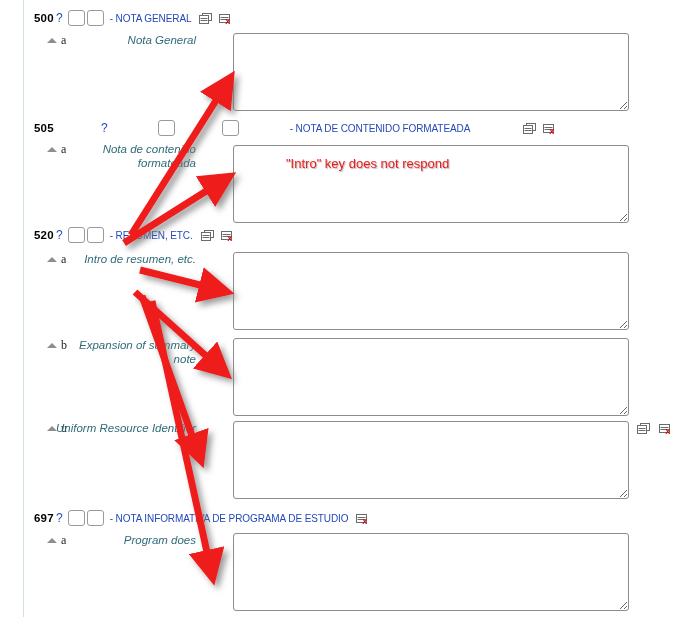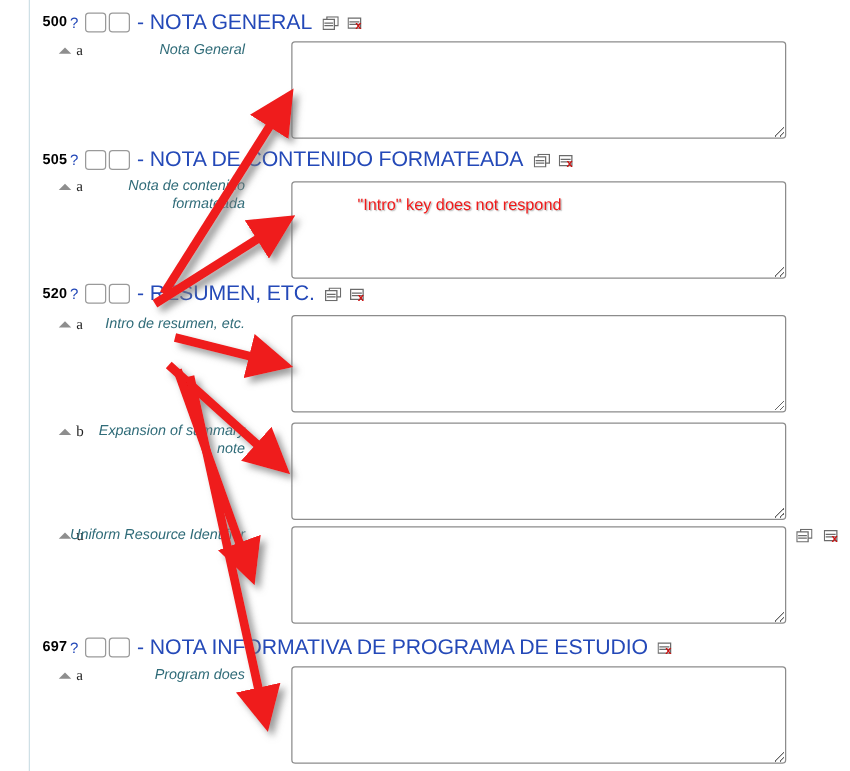--- a/index.html
+++ b/index.html
@@ -54,21 +54,21 @@
     border: 1px solid #9a9a9a;
     border-radius: 3px;
     background: #fff;
     margin-right: 2px;
     font-size: 11px;
     padding: 0 1px;
     font-family: "Liberation Sans", sans-serif;
   }
   .tag-title {
     color: #2449b8;
-    font-size: 17px;
+    font-size: 10px;
     margin-left: 4px;
     letter-spacing: -.1px;
     cursor: pointer;
   }
 
   
   .icon-group { display: inline-flex; align-items: center; gap: 7px; margin-left: 8px; }
   .icn { display: inline-block; line-height: 0; cursor: pointer; }
 
   
@@ -176,21 +176,21 @@
   </div>
   <div class="sub-row" style="top:33px;">
     <span class="sub-arrow"></span>
     <span class="sub-code">a</span>
     <span class="sub-label-box">
       <span class="sub-label">Nota General</span>
     </span>
     <textarea class="sf" style="top: 0px;"></textarea>
   </div>
 
-  <div class="tag-row" style="top:118px;">
+  <div class="tag-row" style="top:118px;gap:45px;">
     <span class="tag-num">505</span>
     <a class="tag-help">?</a>
     <input class="ind" value="" style="">
     <input class="ind" value="" style="">
     <span class="tag-title">- NOTA DE CONTENIDO FORMATEADA</span>
     <span class="icon-group">
       <span class="icn">
         <svg width="13" height="11" viewBox="0 0 13 11">
             <rect x="3.5" y="0.5" width="9" height="7" fill="#fff" stroke="#6b6b6b"></rect>
             <rect x="0.5" y="2.5" width="9" height="8" fill="#fff" stroke="#6b6b6b"></rect>

